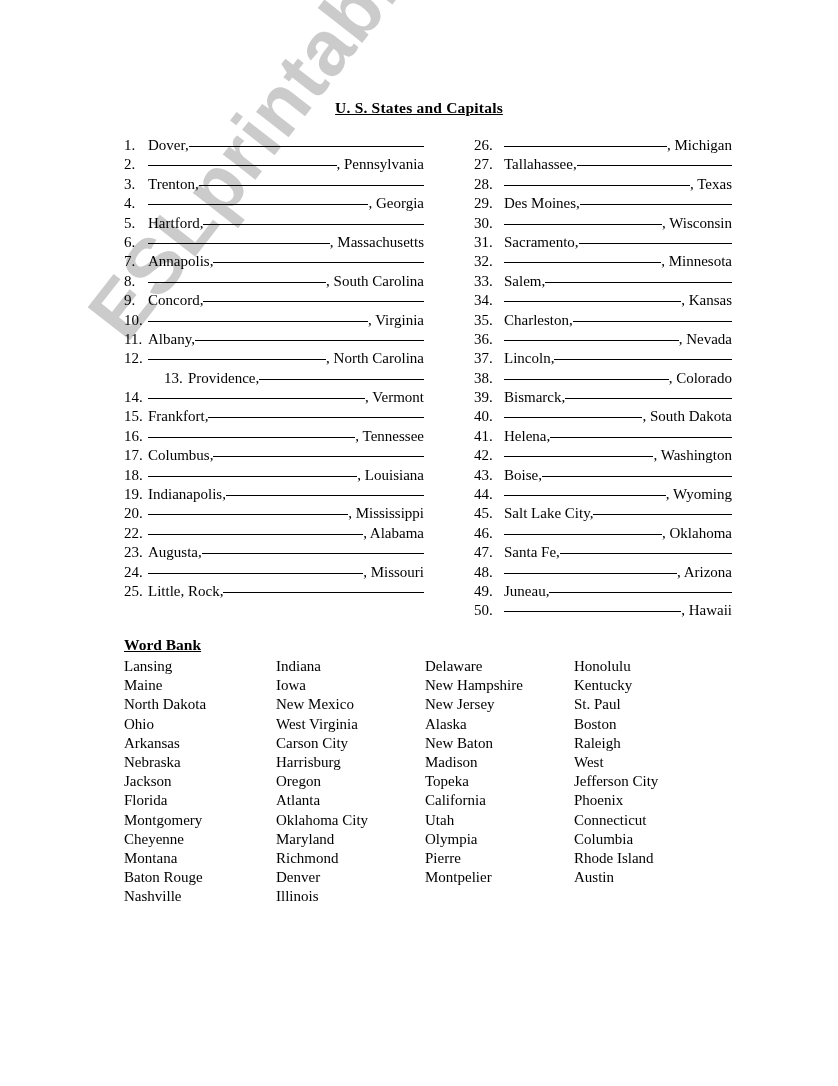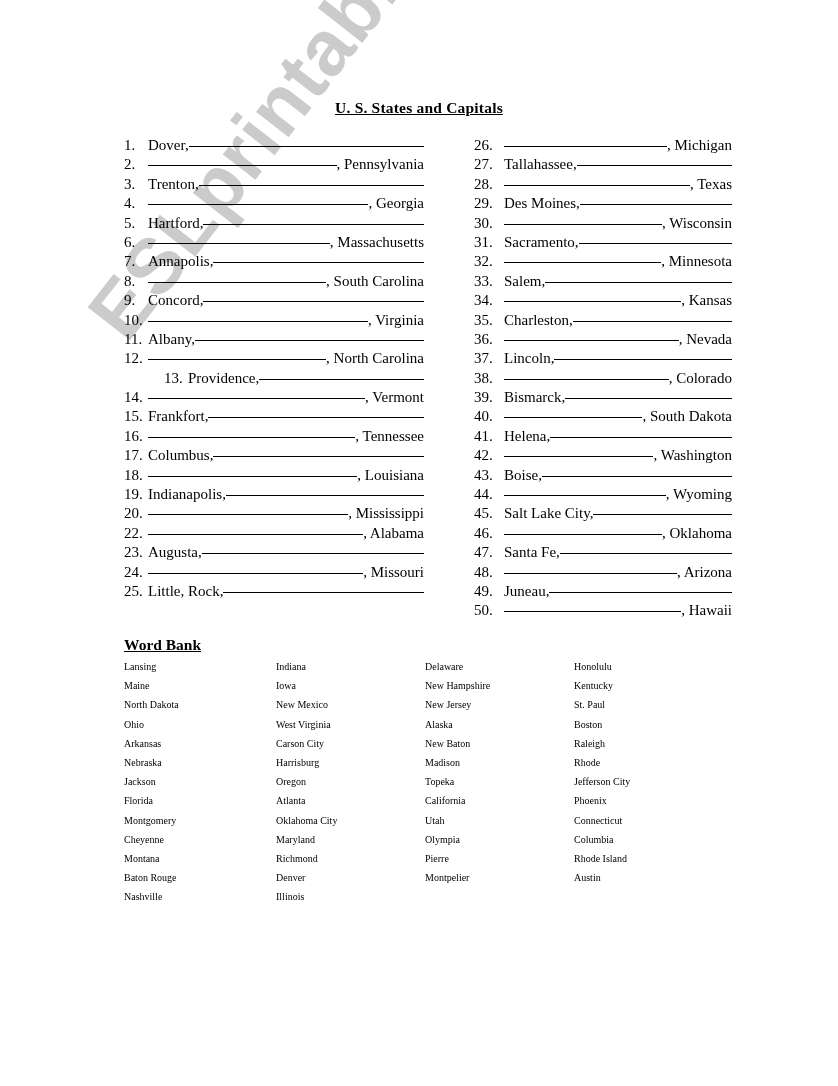--- a/index.html
+++ b/index.html
@@ -115,21 +115,21 @@
   .wb-col {
     position: absolute;
     top: 0;
   }
   .wb-col.c1 { left: 124px; }
   .wb-col.c2 { left: 276px; }
   .wb-col.c3 { left: 425px; }
   .wb-col.c4 { left: 574px; }
 
   .wb-item {
-    font-size: 10px;
+    font-size: 15px;
     height: 19.2px;
     line-height: 19.2px;
     white-space: nowrap;
   }
 </style>
 </head>
 <body>
 
 <div class="page">
 
@@ -436,21 +436,21 @@
         <div class="wb-item">Olympia</div>
         <div class="wb-item">Pierre</div>
         <div class="wb-item">Montpelier</div>
       </div>
     <div class="wb-col c4" id="wb-c4">
         <div class="wb-item">Honolulu</div>
         <div class="wb-item">Kentucky</div>
         <div class="wb-item">St. Paul</div>
         <div class="wb-item">Boston</div>
         <div class="wb-item">Raleigh</div>
-        <div class="wb-item">Rhode</div>
+        <div class="wb-item">West</div>
         <div class="wb-item">Jefferson City</div>
         <div class="wb-item">Phoenix</div>
         <div class="wb-item">Connecticut</div>
         <div class="wb-item">Columbia</div>
         <div class="wb-item">Rhode Island</div>
         <div class="wb-item">Austin</div>
       </div>
   </div>
 
 </div>

